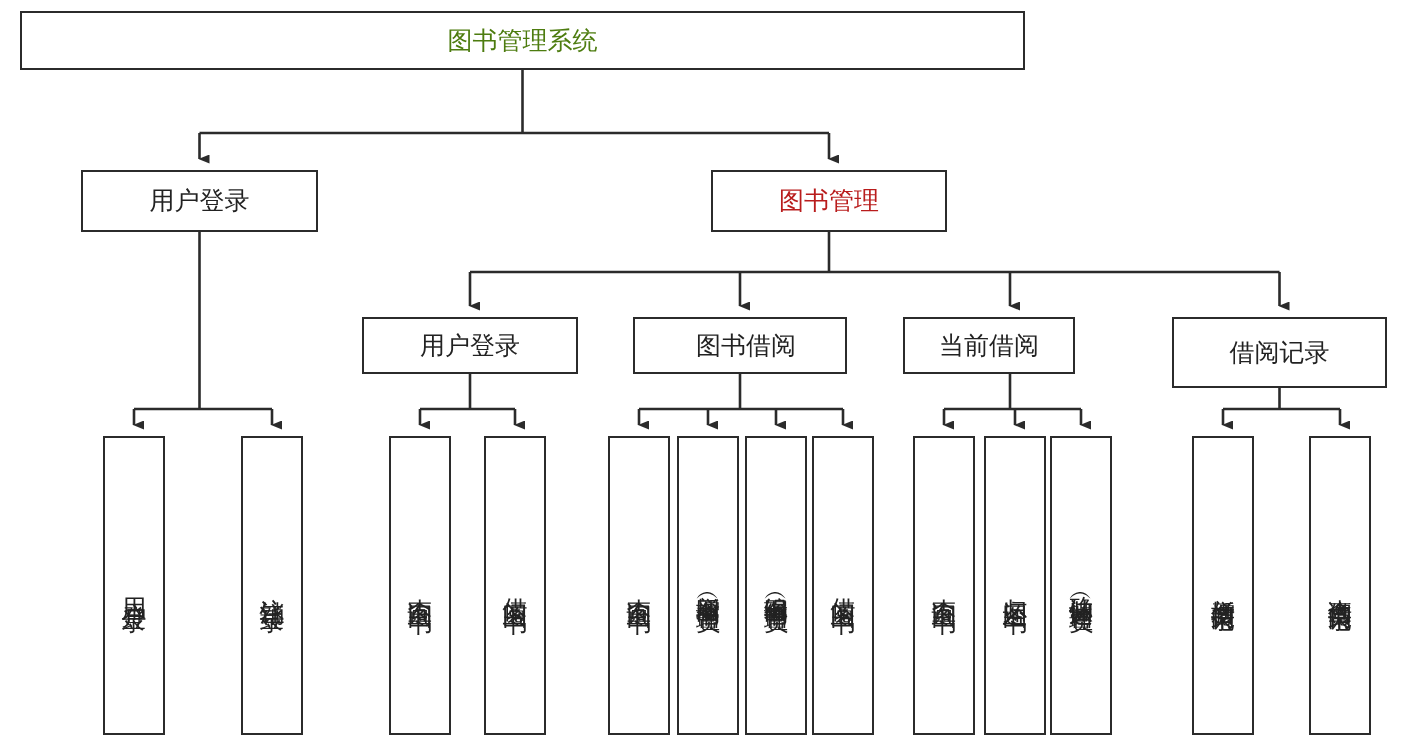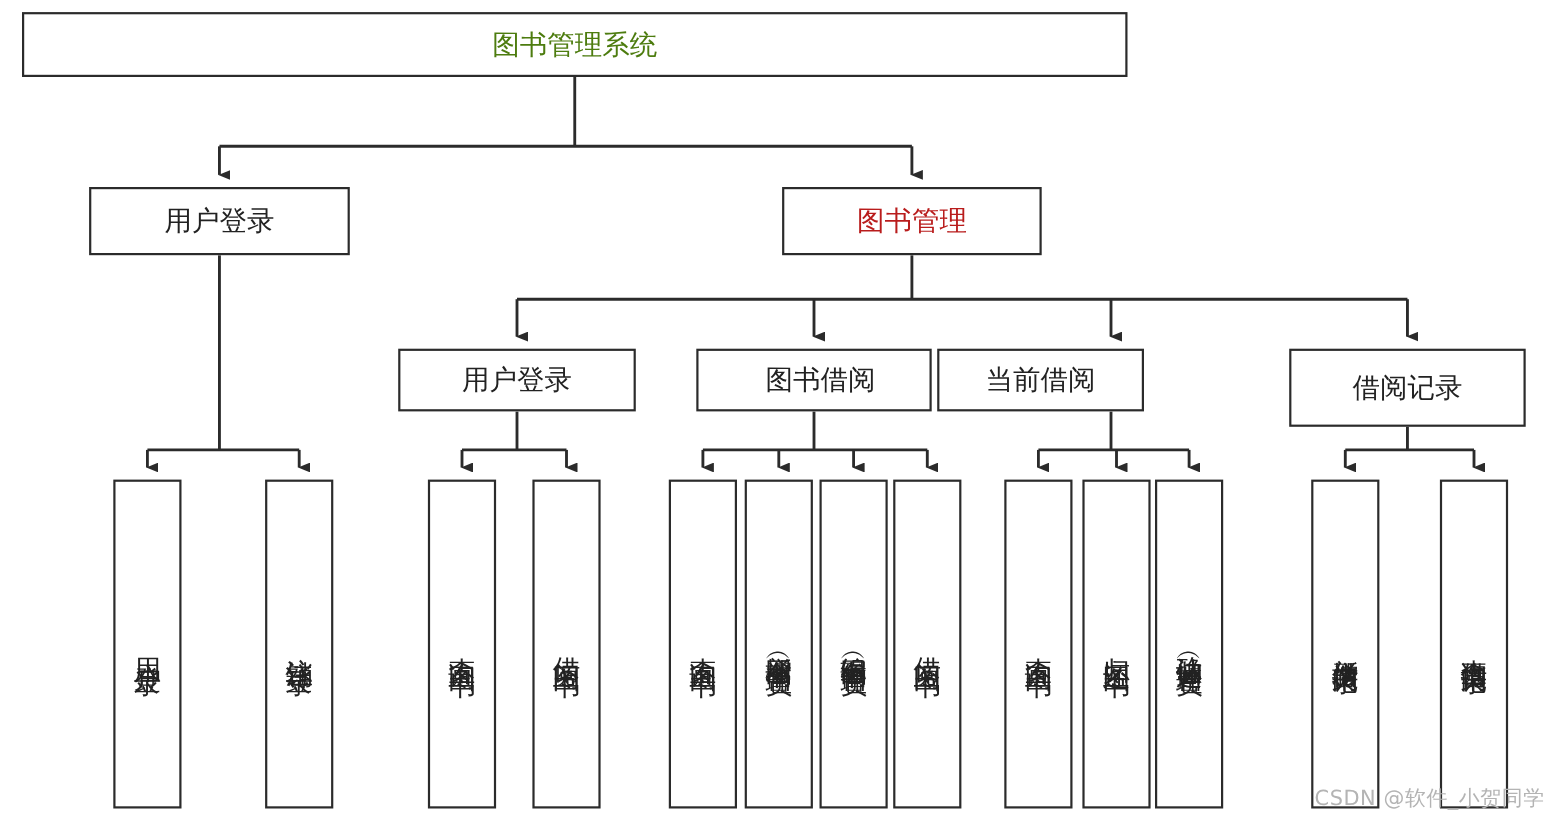--- a/index.html
+++ b/index.html
@@ -124,21 +124,21 @@
       </div>
       <div class="node horiz" style="left: 711px; top: 170px; width: 236px; height: 62px; border-color: rgb(43, 43, 43);">
         <span class="label" style="color: #b91c1c;">图书管理</span>
       </div>
       <div class="node horiz" style="left: 362px; top: 317px; width: 216px; height: 57px; border-color: rgb(43, 43, 43);">
         <span class="label" style="color: rgb(34, 34, 34);">用户登录</span>
       </div>
       <div class="node horiz" style="left: 633px; top: 317px; width: 214px; height: 57px; border-color: rgb(43, 43, 43); padding-left: 12px;">
         <span class="label" style="color: rgb(34, 34, 34);">图书借阅</span>
       </div>
-      <div class="node horiz" style="left: 852px; top: 317px; width: 188px; height: 57px; border-color: rgb(43, 43, 43);">
+      <div class="node horiz" style="left: 903px; top: 317px; width: 172px; height: 57px; border-color: rgb(43, 43, 43);">
         <span class="label" style="color: rgb(34, 34, 34);">当前借阅</span>
       </div>
       <div class="node horiz" style="left: 1172px; top: 317px; width: 215px; height: 71px; border-color: rgb(43, 43, 43);">
         <span class="label" style="color: rgb(34, 34, 34);">借阅记录</span>
       </div>
       <div class="node vert" style="left: 103px; top: 436px; width: 62px; height: 299px; border-color: rgb(43, 43, 43);">
         <span class="label" style="color: rgb(34, 34, 34);">用户登录</span>
       </div>
       <div class="node vert" style="left: 241px; top: 436px; width: 62px; height: 299px; border-color: rgb(43, 43, 43);">
         <span class="label" style="color: rgb(34, 34, 34);">注销登录</span>
@@ -171,14 +171,13 @@
         <span class="label" style="color: rgb(34, 34, 34);">确认归还（管理员）</span>
       </div>
       <div class="node vert tall" style="left: 1192px; top: 436px; width: 62px; height: 299px; border-color: rgb(43, 43, 43);">
         <span class="label" style="color: rgb(34, 34, 34);">新增借阅记录</span>
       </div>
       <div class="node vert tall" style="left: 1309px; top: 436px; width: 62px; height: 299px; border-color: rgb(43, 43, 43);">
         <span class="label" style="color: rgb(34, 34, 34);">查询借阅记录</span>
       </div>
     </div>
 
-  <div class="watermark" style="left: 1195px; top: 713px; color: rgb(180, 180, 180);">CSDN @软件_小贺同学</div>
 </div>
 
 </body></html>

